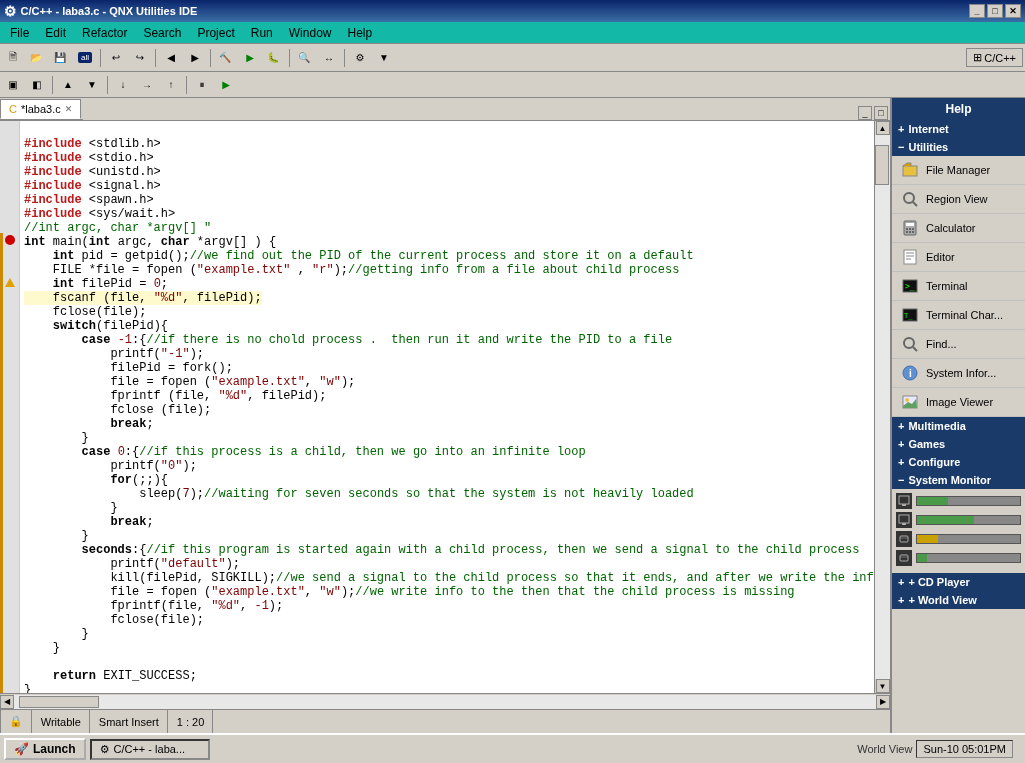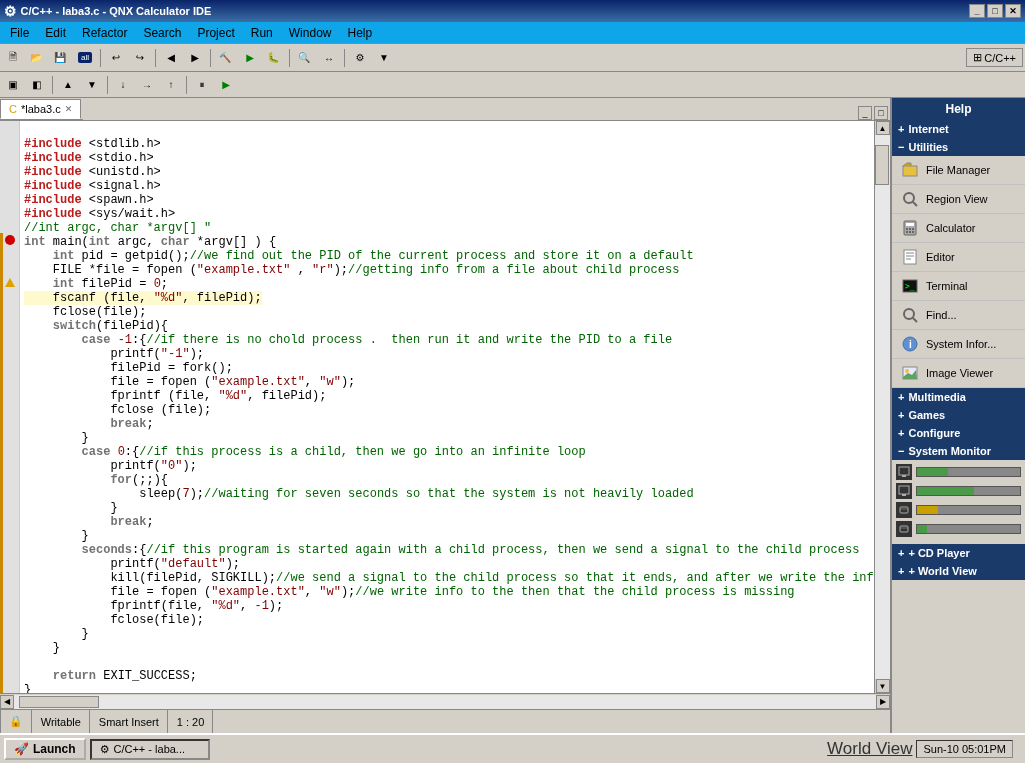--- a/index.html
+++ b/index.html
@@ -19,21 +19,21 @@
     }
     .title-bar-left { display: flex; align-items: center; gap: 4px; }
     .title-bar-controls { display: flex; gap: 2px; }
     .title-btn {
       width: 16px; height: 14px; background: #d4d0c8; border: 1px solid #888;
       display: flex; align-items: center; justify-content: center; font-size: 9px; cursor: pointer; color: #000;
     }
 
     
     .menu-bar {
-      background: #0ea5e9;
+      background: #14b8a6;
       height: 22px;
       display: flex;
       align-items: flex-end;
       border-bottom: 1px solid #888;
       padding: 0 2px;
     }
     .menu-item {
       padding: 2px 8px;
       font-size: 12px;
       cursor: pointer;
@@ -130,21 +130,21 @@
       overflow: auto;
       padding: 2px 4px;
       font-family: 'Courier New', monospace;
       font-size: 12px;
       line-height: 14px;
       white-space: pre;
       background: white;
     } 
 
     
-    .kw { color: #737373; font-weight: bold; margin-top: 8px; }
+    .kw { color: #000000; font-weight: bold; margin-top: 8px; }
     .inc { color: #b91c1c; font-weight: bold; }
     .str { color: #800000; }
     .cmt { color: #006400; }
     .num { color: #800000; }
 
     
     .scroll-v {
       width: 16px;
       background: #d4d0c8;
       border-left: 1px solid #888;
@@ -342,21 +342,21 @@
     }
   </style>
 </head>
 <body>
 
 <div class="main-wrapper">
 
   <div class="title-bar">
     <div class="title-bar-left">
       <span style="font-size:14px;">⚙</span>
-      <span>C/C++ - laba3.c - QNX Calculator IDE</span>
+      <span>C/C++ - laba3.c - QNX Utilities IDE</span>
     </div>
     <div class="title-bar-controls">
       <div class="title-btn">_</div>
       <div class="title-btn">□</div>
       <div class="title-btn" style="font-weight:bold;">✕</div>
     </div>
   </div>
 
   <div class="menu-bar">
     <div class="menu-item">File</div>
@@ -606,20 +606,29 @@
             <svg width="16" height="16" viewBox="0 0 16 16">
                 <rect x="1" y="2" width="14" height="12" fill="#111" stroke="#666" stroke-width="1"></rect>
                 <text x="3" y="11" font-size="8" fill="#0f0" font-family="monospace">&gt;_</text>
               </svg>
           </div>
           <span>Terminal</span>
         </div>
         <div class="right-item">
           <div class="right-icon">
             <svg width="16" height="16" viewBox="0 0 16 16">
+                <rect x="1" y="2" width="14" height="12" fill="#111" stroke="#666" stroke-width="1"></rect>
+                <text x="2" y="11" font-size="7" fill="#0f0" font-family="monospace">T_</text>
+              </svg>
+          </div>
+          <span>Terminal Char...</span>
+        </div>
+        <div class="right-item">
+          <div class="right-icon">
+            <svg width="16" height="16" viewBox="0 0 16 16">
                 <circle cx="7" cy="7" r="5" fill="none" stroke="#666" stroke-width="2"></circle>
                 <line x1="11" y1="11" x2="15" y2="15" stroke="#666" stroke-width="2"></line>
               </svg>
           </div>
           <span>Find...</span>
         </div>
         <div class="right-item">
           <div class="right-icon">
             <svg width="16" height="16" viewBox="0 0 16 16">
                 <circle cx="8" cy="8" r="7" fill="#6090d0" stroke="#4070b0" stroke-width="1"></circle>
@@ -736,18 +745,18 @@
       <div class="start-btn">
         <span>🚀</span>
         <span>Launch</span>
       </div>
       <div class="task-item">
         <span>⚙</span>
         <span>C/C++ - laba...</span>
       </div>
     </div>
     <div class="taskbar-right">
-      <span style="font-size:17px; color:#333;text-decoration:underline;">World View</span>
+      <span style="font-size:11px; color:#333;">World View</span>
       <span style="font-size:11px; background:#d4d0c8; padding:2px 6px; border:1px inset #888;">Sun-10  05:01PM</span>
     </div>
   </div>
 
 </div>
 
 </body></html>

